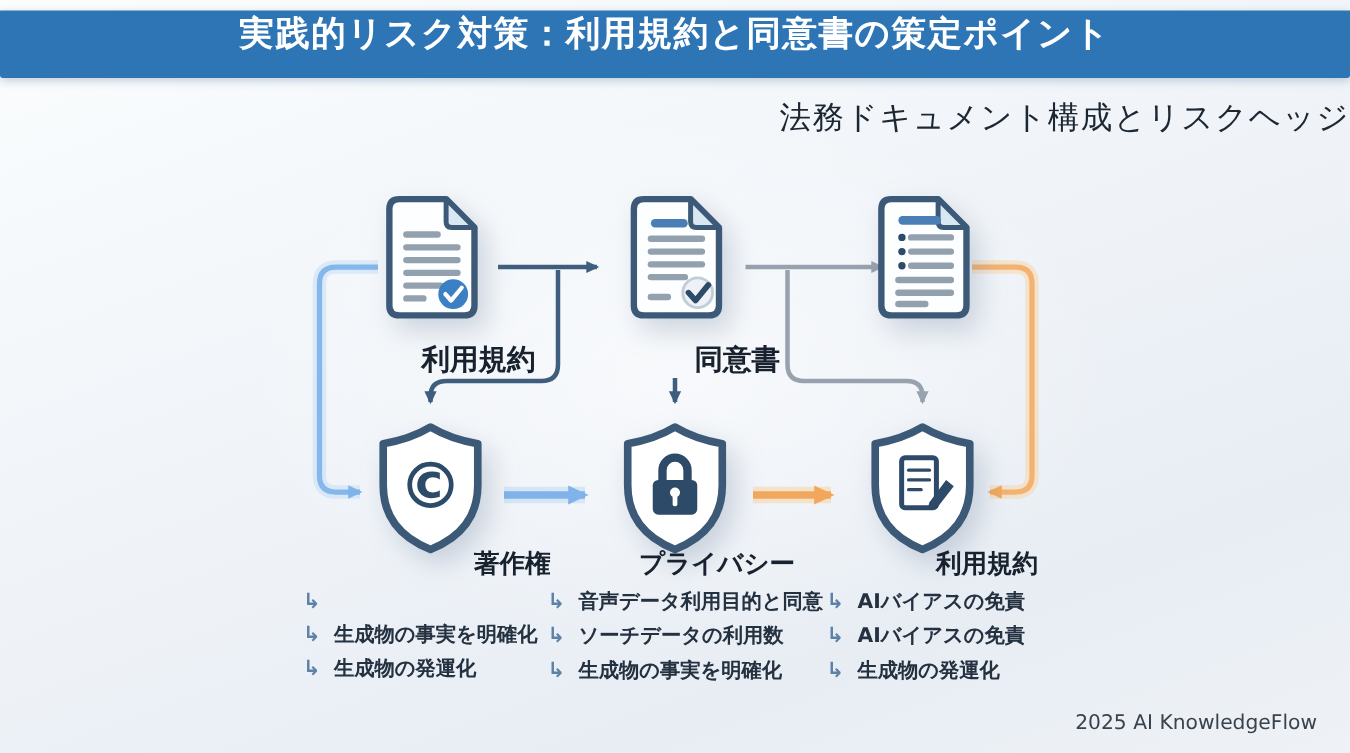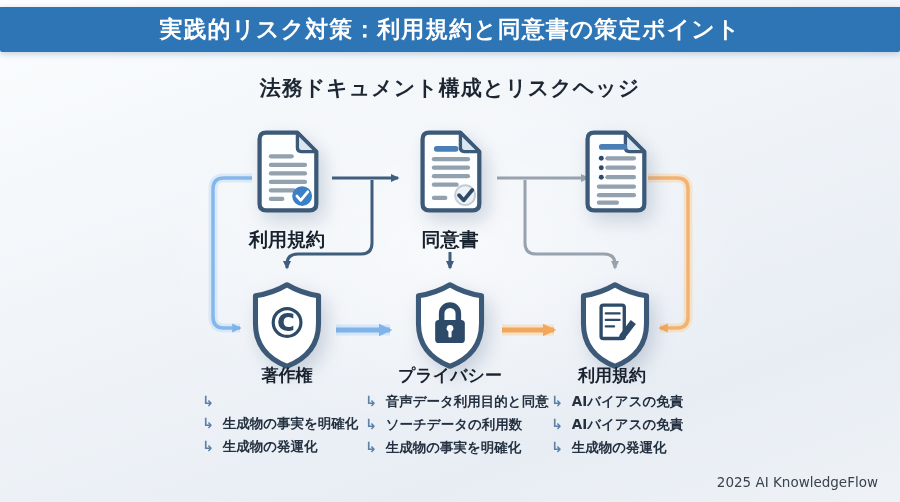--- a/index.html
+++ b/index.html
@@ -5,28 +5,28 @@
   html,body{margin:0;padding:0;background:#fff;}
   .slide{
     position:relative;width:900px;height:502px;overflow:hidden;
     font-family:"DejaVu Sans","Liberation Sans",sans-serif;
     background:linear-gradient(160deg,#fbfdfe 0%,#f1f5f9 40%,#e8edf4 78%,#eef2f6 100%);
   }
   .slide::after{content:"";position:absolute;inset:0;
     background:radial-gradient(ellipse 420px 260px at 450px 250px,rgba(255,255,255,.55),rgba(255,255,255,0) 70%);
     pointer-events:none;}
   .banner{position:absolute;left:0;top:7px;width:100%;height:45px;background:#2e75b6;
-    display:flex;align-items:center;justify-content:center;border-radius:0 0 2px 2px;
+    display:flex;align-items:flex-start;justify-content:center;border-radius:0 0 2px 2px;
     box-shadow:0 2px 6px rgba(40,80,130,.25);z-index:3;}
   .banner h1{margin:0;color:#ffffff;font-size:23px;font-weight:700;letter-spacing:1px;}
-  .subtitle{position:absolute;left:0;top:74px;width:100%;text-align:center;margin:0;
-    font-size:21px;font-weight:700;color:#1d2733;letter-spacing:1px;z-index:3;}
+  .subtitle{position:absolute;left:0;top:64px;width:100%;text-align:right;margin:0;
+    font-size:21px;font-weight:400;color:#1d2733;letter-spacing:1px;z-index:3;}
   .connectors{position:absolute;left:0;top:0;z-index:1;pointer-events:none;}
   .icon-box{position:absolute;z-index:2;filter:drop-shadow(6px 8px 9px rgba(110,130,155,.30));}
-  .doc-label,.shield-label{position:absolute;z-index:3;text-align:center;color:#18222e;font-weight:700;}
+  .doc-label,.shield-label{position:absolute;z-index:3;text-align:right;color:#18222e;font-weight:700;}
   .doc-label{top:227px;width:140px;font-size:19px;}
   .shield-label{top:364px;width:160px;font-size:17px;}
   .bullet-list{position:absolute;top:393px;z-index:3;list-style:none;margin:0;padding:0;width:185px;}
   .bullet-list li{display:flex;align-items:flex-start;gap:9px;margin-bottom:6px;
     font-size:13.5px;font-weight:600;color:#243140;line-height:17px;}
   .crook{color:#5d82a8;font-weight:700;font-size:14px;line-height:16px;}
   .footer{position:absolute;right:22px;bottom:12px;z-index:3;font-size:13.5px;color:#39424d;}
 </style>
 </head>
 <body>

